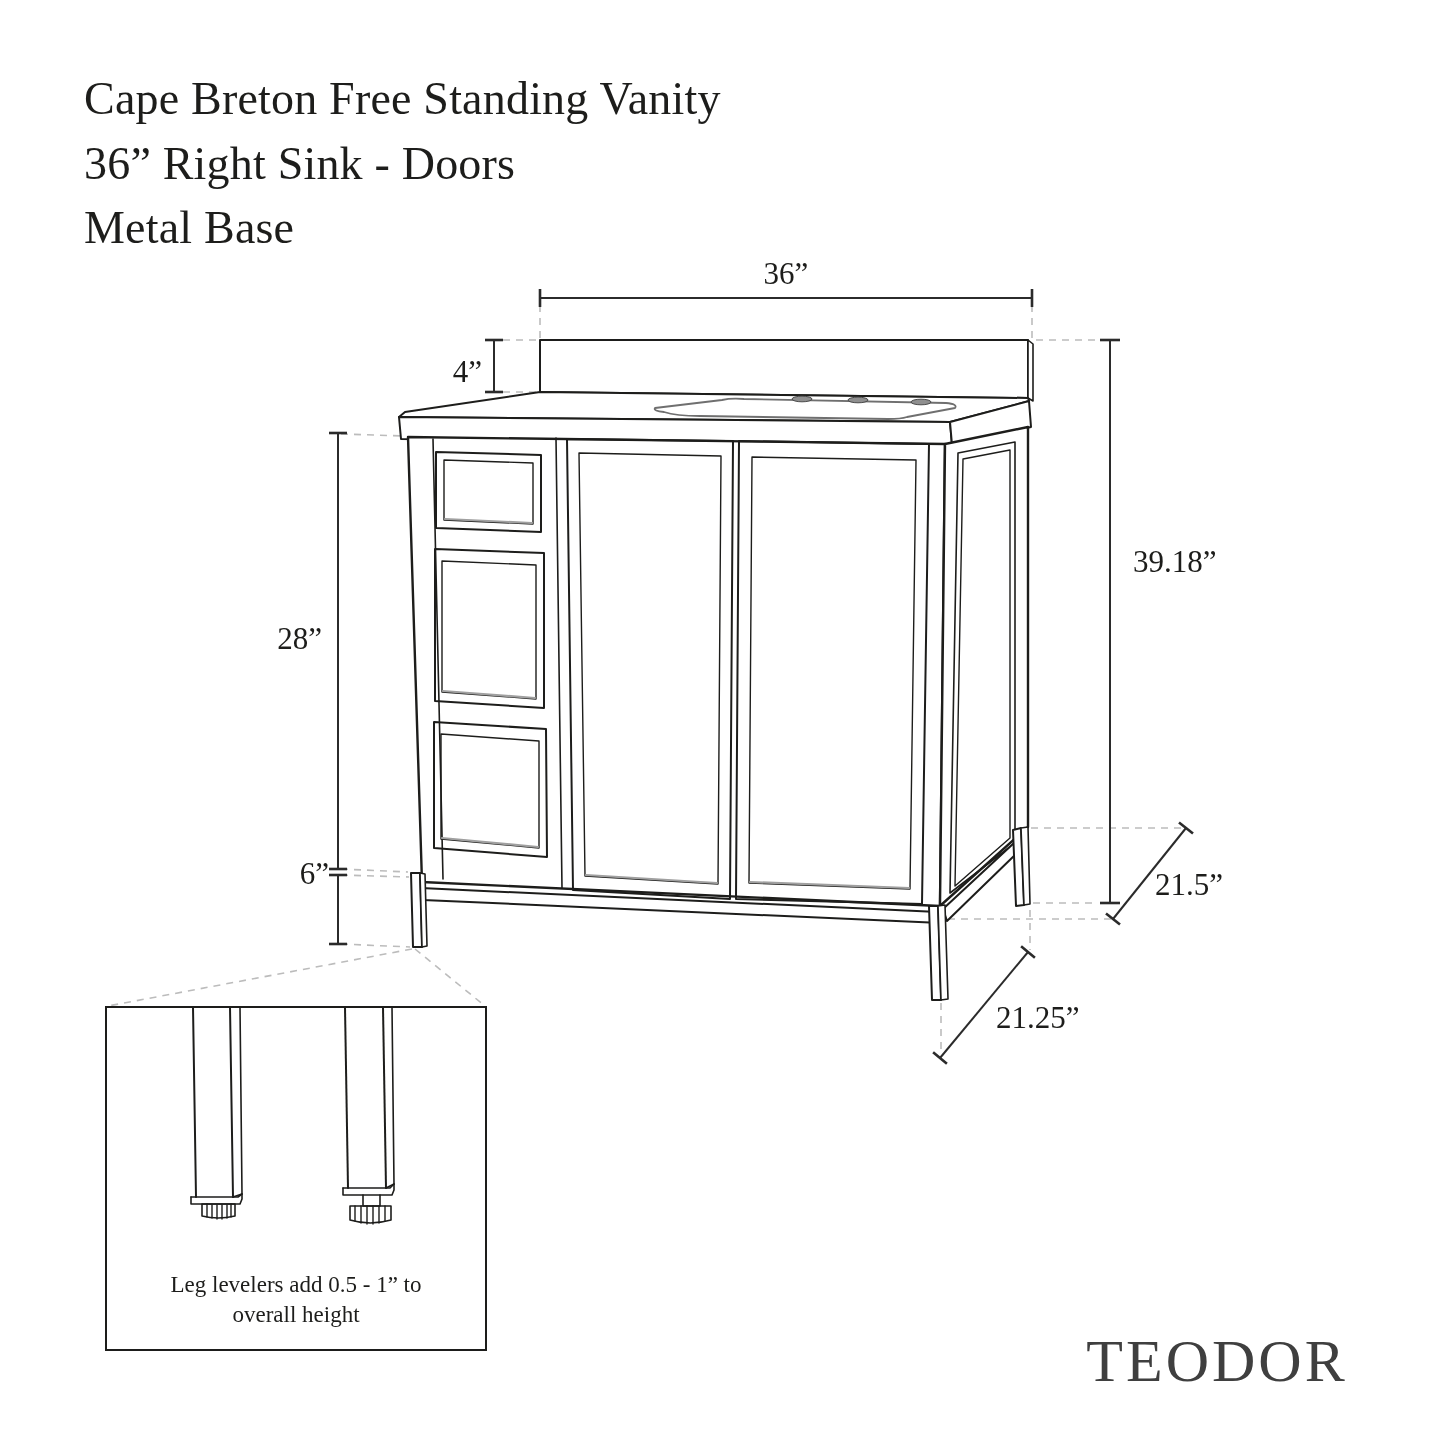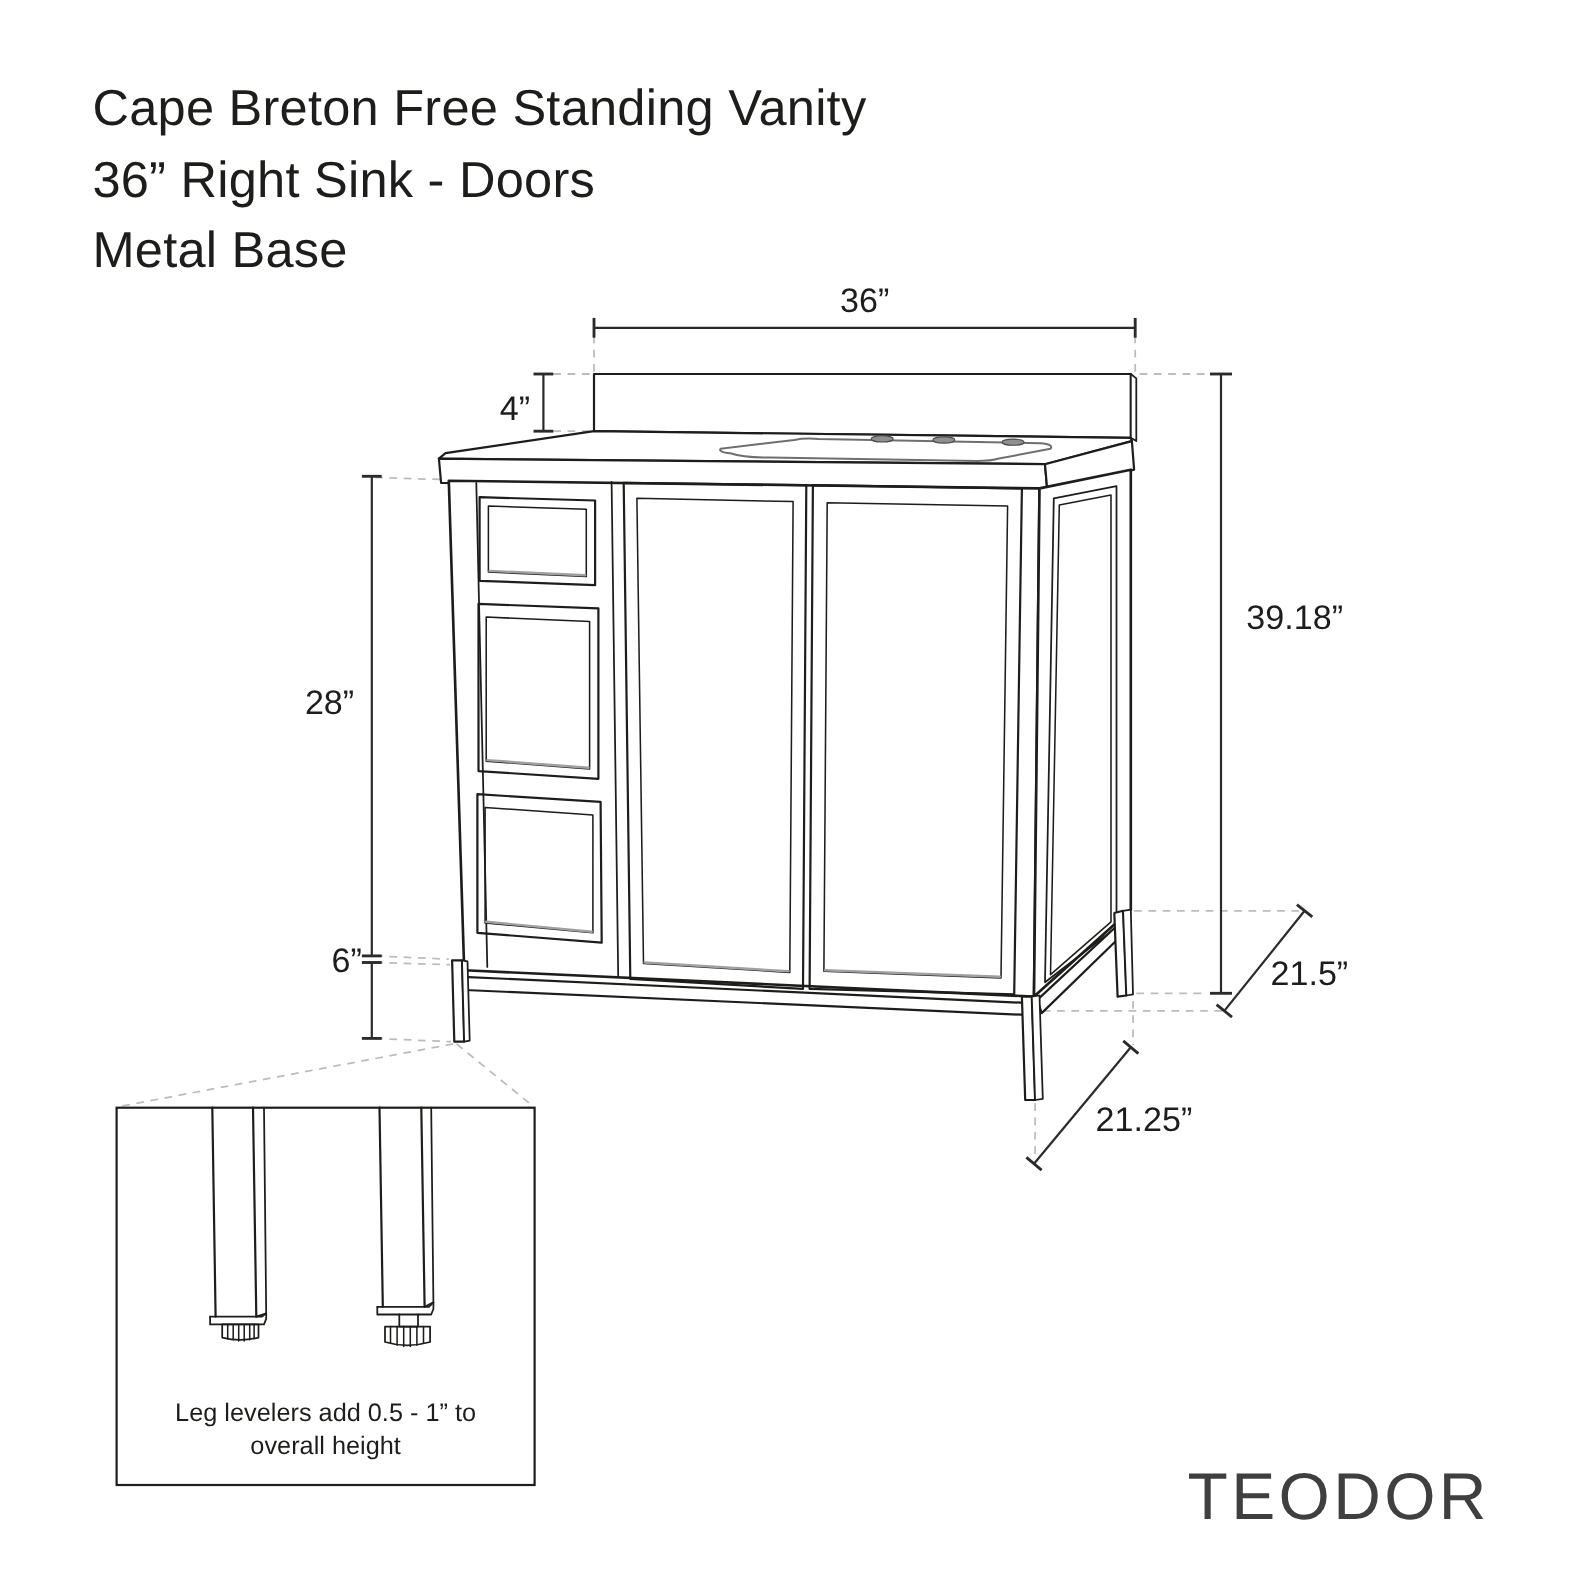--- a/index.html
+++ b/index.html
@@ -1,20 +1,20 @@
 <!DOCTYPE html>
 <html><head>
 <meta charset="utf-8">
 <style>
   html,body{margin:0;padding:0;background:#ffffff;}
   .canvas{
     position:relative;
     width:1445px;height:1445px;
     background:#ffffff;
-    font-family:Liberation Sans, sans-serif;
+    font-family:Liberation Serif, serif;
     overflow:hidden;
   }
   svg{display:block;}
   text{fill:#1d1d1b;}
   .title-line{font-size:46px;font-weight:400;letter-spacing:0.2px;}
   .dim-label{font-size:31px;font-weight:400;}
   .note-line{font-size:23px;font-weight:400;}
   .brand{font-size:60px;font-weight:300;letter-spacing:3px;fill:#3f3f3f;}
   .draw{stroke:#1d1d1b;fill:none;stroke-linecap:round;stroke-linejoin:round;}
   .face{fill:#ffffff;stroke:#1d1d1b;stroke-linejoin:round;}

